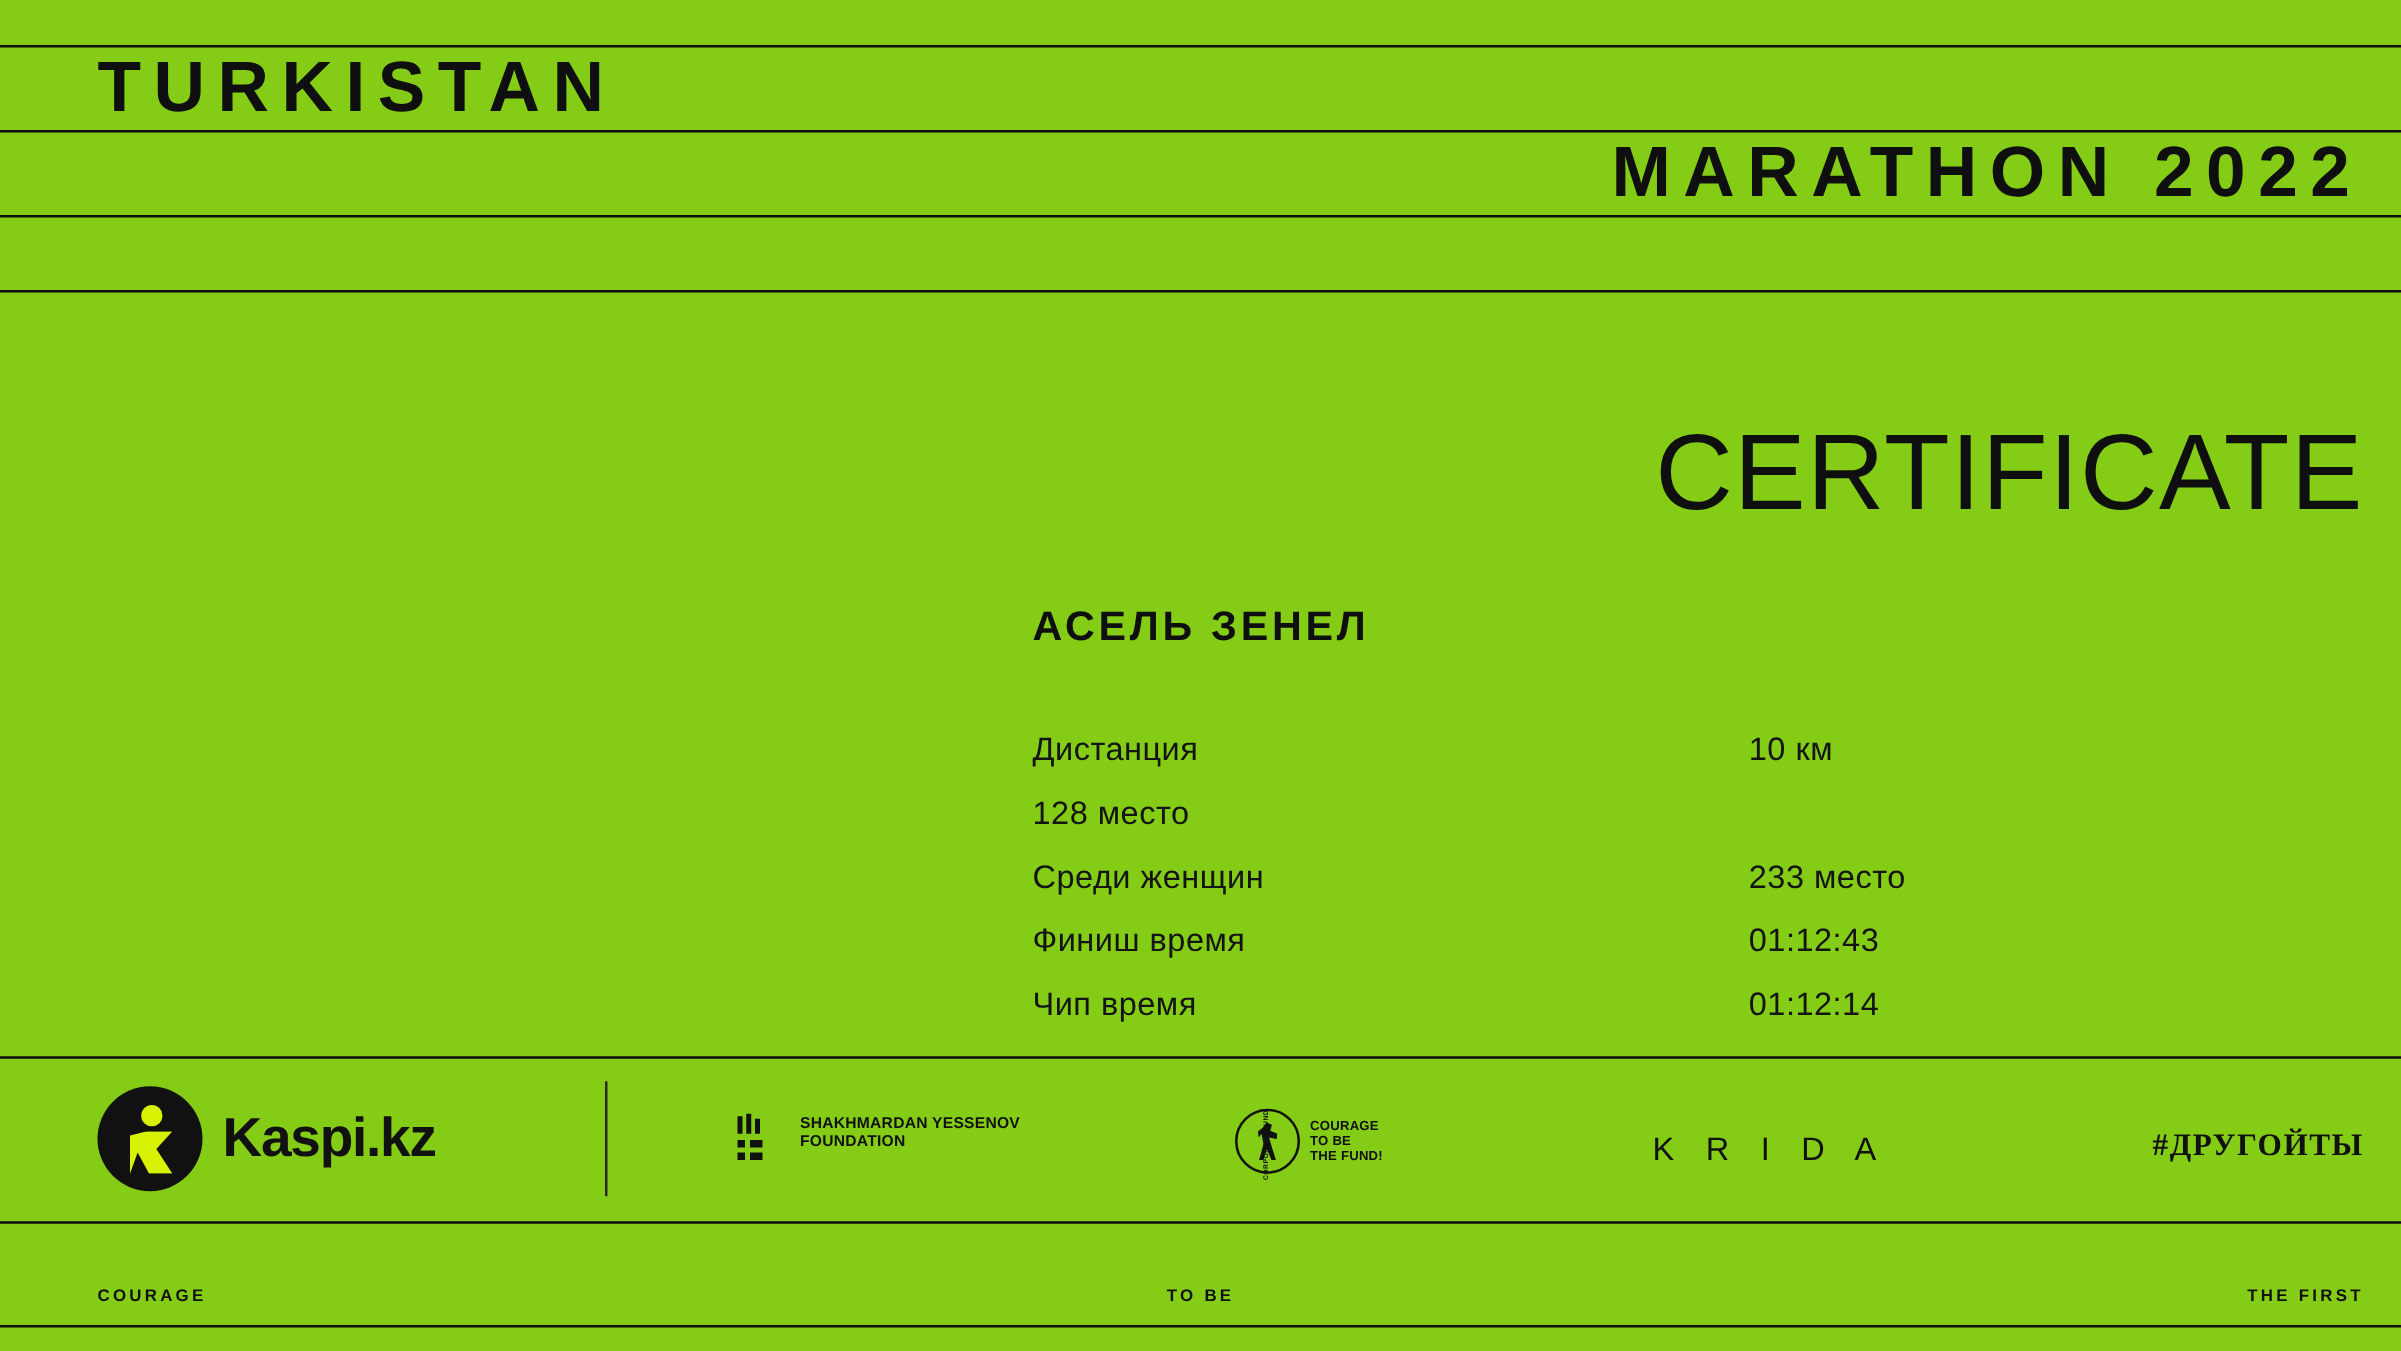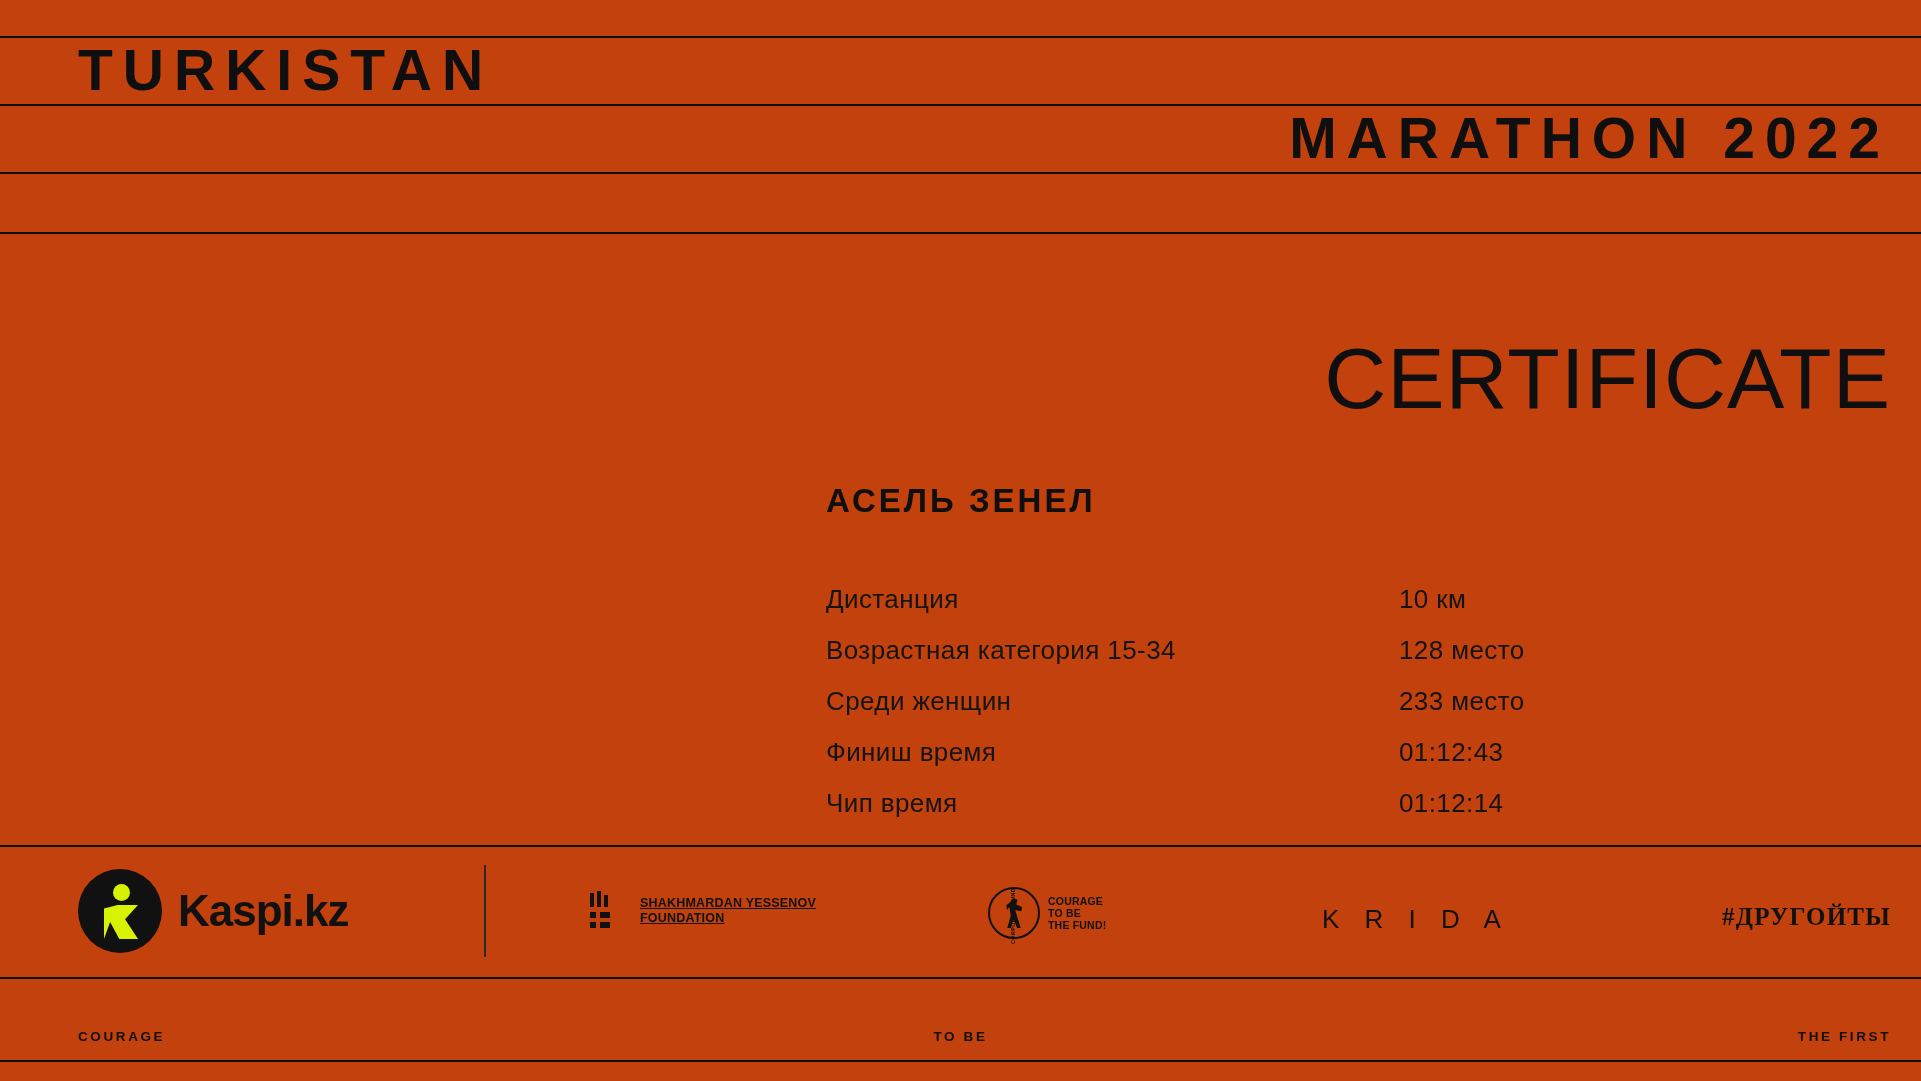--- a/index.html
+++ b/index.html
@@ -12,21 +12,21 @@
     height: 1081px;
     overflow: hidden;
     font-family: "Liberation Sans", sans-serif;
     color: #111111;
     position: relative;
   }
 
   .cert {
     position: absolute;
     inset: 0;
-    background: #c2410c;
+    background: #84cc16;
   }
 
   
   .rule {
     position: absolute;
     left: 0;
     width: 100%;
     height: 2px;
     background: #0f0f0f;
   }
@@ -179,23 +179,22 @@
     width: 2px;
     height: 92px;
     background: #2a2a2a;
   }
 
   .yessenov {
     position: absolute;
     left: 588px;
     top: 44px;
     display: flex;
-    align-items: center;
+    align-items: flex-start;
     gap: 12px;
-    text-decoration: underline;
   }
   .yes-bars {
     width: 40px;
     height: 40px;
     position: relative;
   }
   .yes-bars i {
     position: absolute;
     background: #111;
     display: block;
@@ -323,21 +322,20 @@
   <div class="headline">CERTIFICATE</div>
 
   <div class="recipient">АСЕЛЬ ЗЕНЕЛ</div>
 
   <div class="details">
     <div class="drow">
       <div class="dlabel">Дистанция</div>
       <div class="dvalue">10 км</div>
     </div>
     <div class="drow">
-      <div class="dlabel">Возрастная категория 15-34</div>
       <div class="dvalue">128 место</div>
     </div>
     <div class="drow">
       <div class="dlabel">Среди женщин</div>
       <div class="dvalue">233 место</div>
     </div>
     <div class="drow">
       <div class="dlabel">Финиш время</div>
       <div class="dvalue">01:12:43</div>
     </div>

